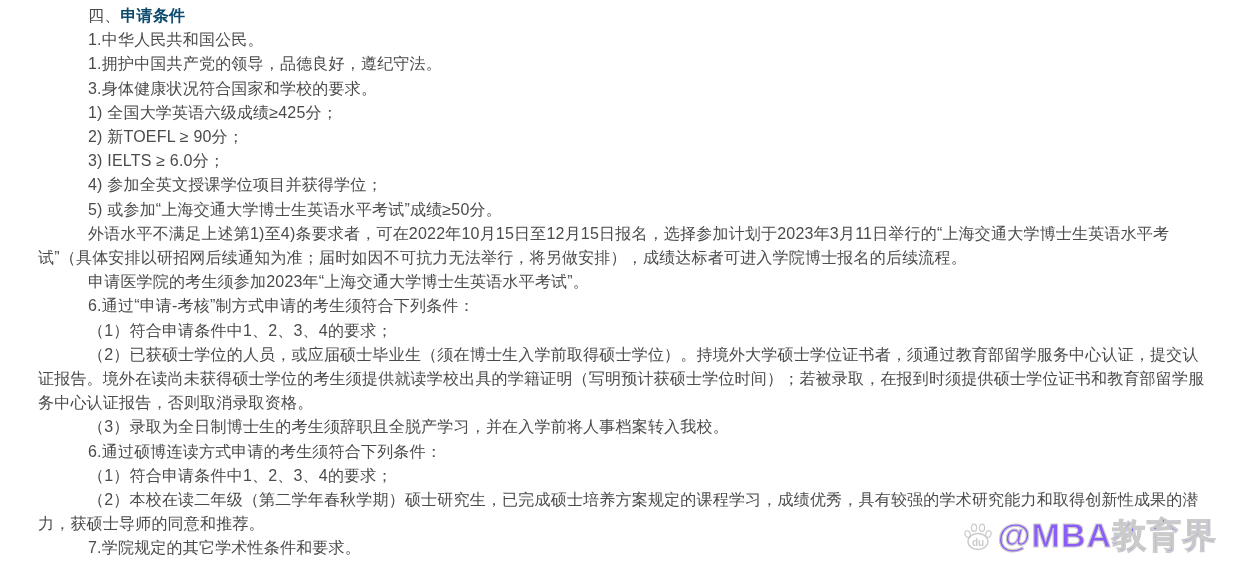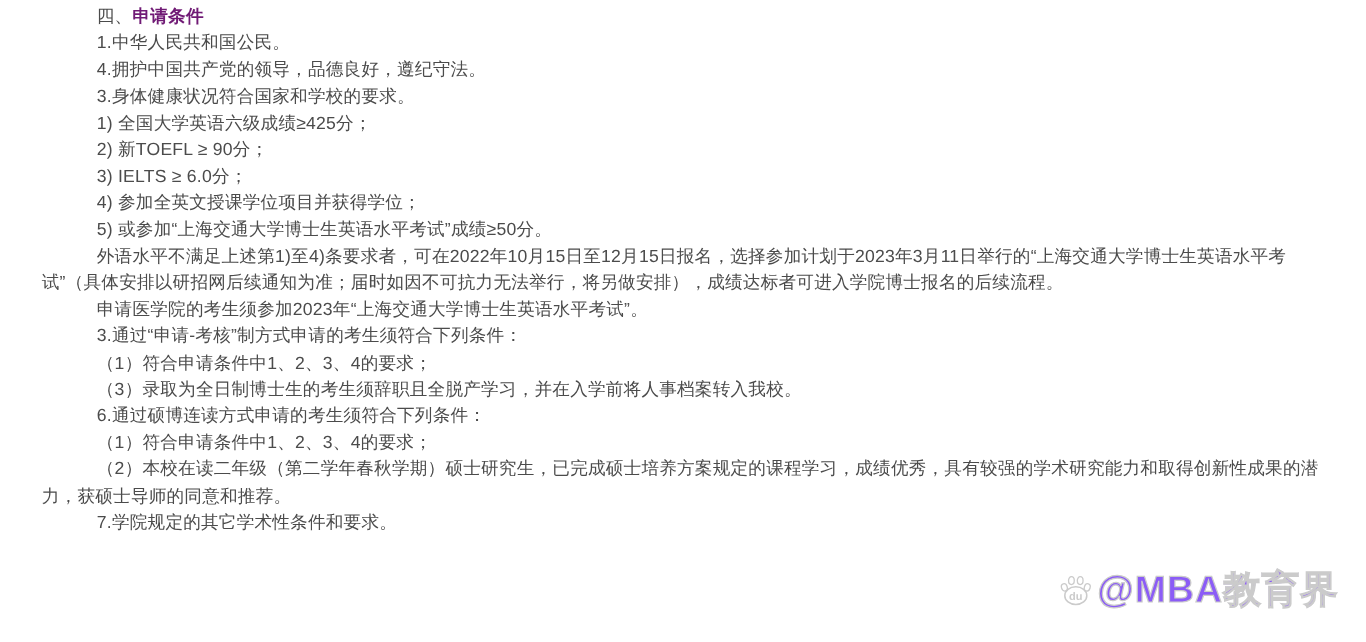--- a/index.html
+++ b/index.html
@@ -30,21 +30,21 @@
     letter-spacing: 0.2px;
   }
   .doc p {
     margin: 0;
     padding: 0;
     text-indent: 50px;
     word-break: break-all;
   }
   .doc .heading b {
     font-weight: 700;
-    color: #701a75;
+    color: #0c4a6e;
   }
   .watermark {
     position: absolute;
     top: 513px;
     right: 25px;
     display: flex;
     align-items: center;
     gap: 3px;
     pointer-events: none;
     white-space: nowrap;
@@ -62,31 +62,32 @@
   }
 </style>
 </head>
 <body>
 
 <div class="page">
 
   <div class="doc">
     <p class="heading"><span>四、</span><b>申请条件</b></p>
     <p>1.中华人民共和国公民。</p>
-    <p>4.拥护中国共产党的领导，品德良好，遵纪守法。</p>
+    <p>1.拥护中国共产党的领导，品德良好，遵纪守法。</p>
     <p>3.身体健康状况符合国家和学校的要求。</p>
     <p>1) 全国大学英语六级成绩≥425分；</p>
     <p>2) 新TOEFL ≥ 90分；</p>
     <p>3) IELTS ≥ 6.0分；</p>
     <p>4) 参加全英文授课学位项目并获得学位；</p>
     <p>5) 或参加“上海交通大学博士生英语水平考试”成绩≥50分。</p>
     <p>外语水平不满足上述第1)至4)条要求者，可在2022年10月15日至12月15日报名，选择参加计划于2023年3月11日举行的“上海交通大学博士生英语水平考试”（具体安排以研招网后续通知为准；届时如因不可抗力无法举行，将另做安排），成绩达标者可进入学院博士报名的后续流程。</p>
     <p>申请医学院的考生须参加2023年“上海交通大学博士生英语水平考试”。</p>
-    <p>3.通过“申请-考核”制方式申请的考生须符合下列条件：</p>
+    <p>6.通过“申请-考核”制方式申请的考生须符合下列条件：</p>
     <p>（1）符合申请条件中1、2、3、4的要求；</p>
+    <p>（2）已获硕士学位的人员，或应届硕士毕业生（须在博士生入学前取得硕士学位）。持境外大学硕士学位证书者，须通过教育部留学服务中心认证，提交认证报告。境外在读尚未获得硕士学位的考生须提供就读学校出具的学籍证明（写明预计获硕士学位时间）；若被录取，在报到时须提供硕士学位证书和教育部留学服务中心认证报告，否则取消录取资格。</p>
     <p>（3）录取为全日制博士生的考生须辞职且全脱产学习，并在入学前将人事档案转入我校。</p>
     <p>6.通过硕博连读方式申请的考生须符合下列条件：</p>
     <p>（1）符合申请条件中1、2、3、4的要求；</p>
     <p>（2）本校在读二年级（第二学年春秋学期）硕士研究生，已完成硕士培养方案规定的课程学习，成绩优秀，具有较强的学术研究能力和取得创新性成果的潜力，获硕士导师的同意和推荐。</p>
     <p>7.学院规定的其它学术性条件和要求。</p>
   </div>
 
   <div class="watermark">
     <span class="wm-paw">
       <svg width="32" height="32" viewBox="0 0 32 32" fill="none">

